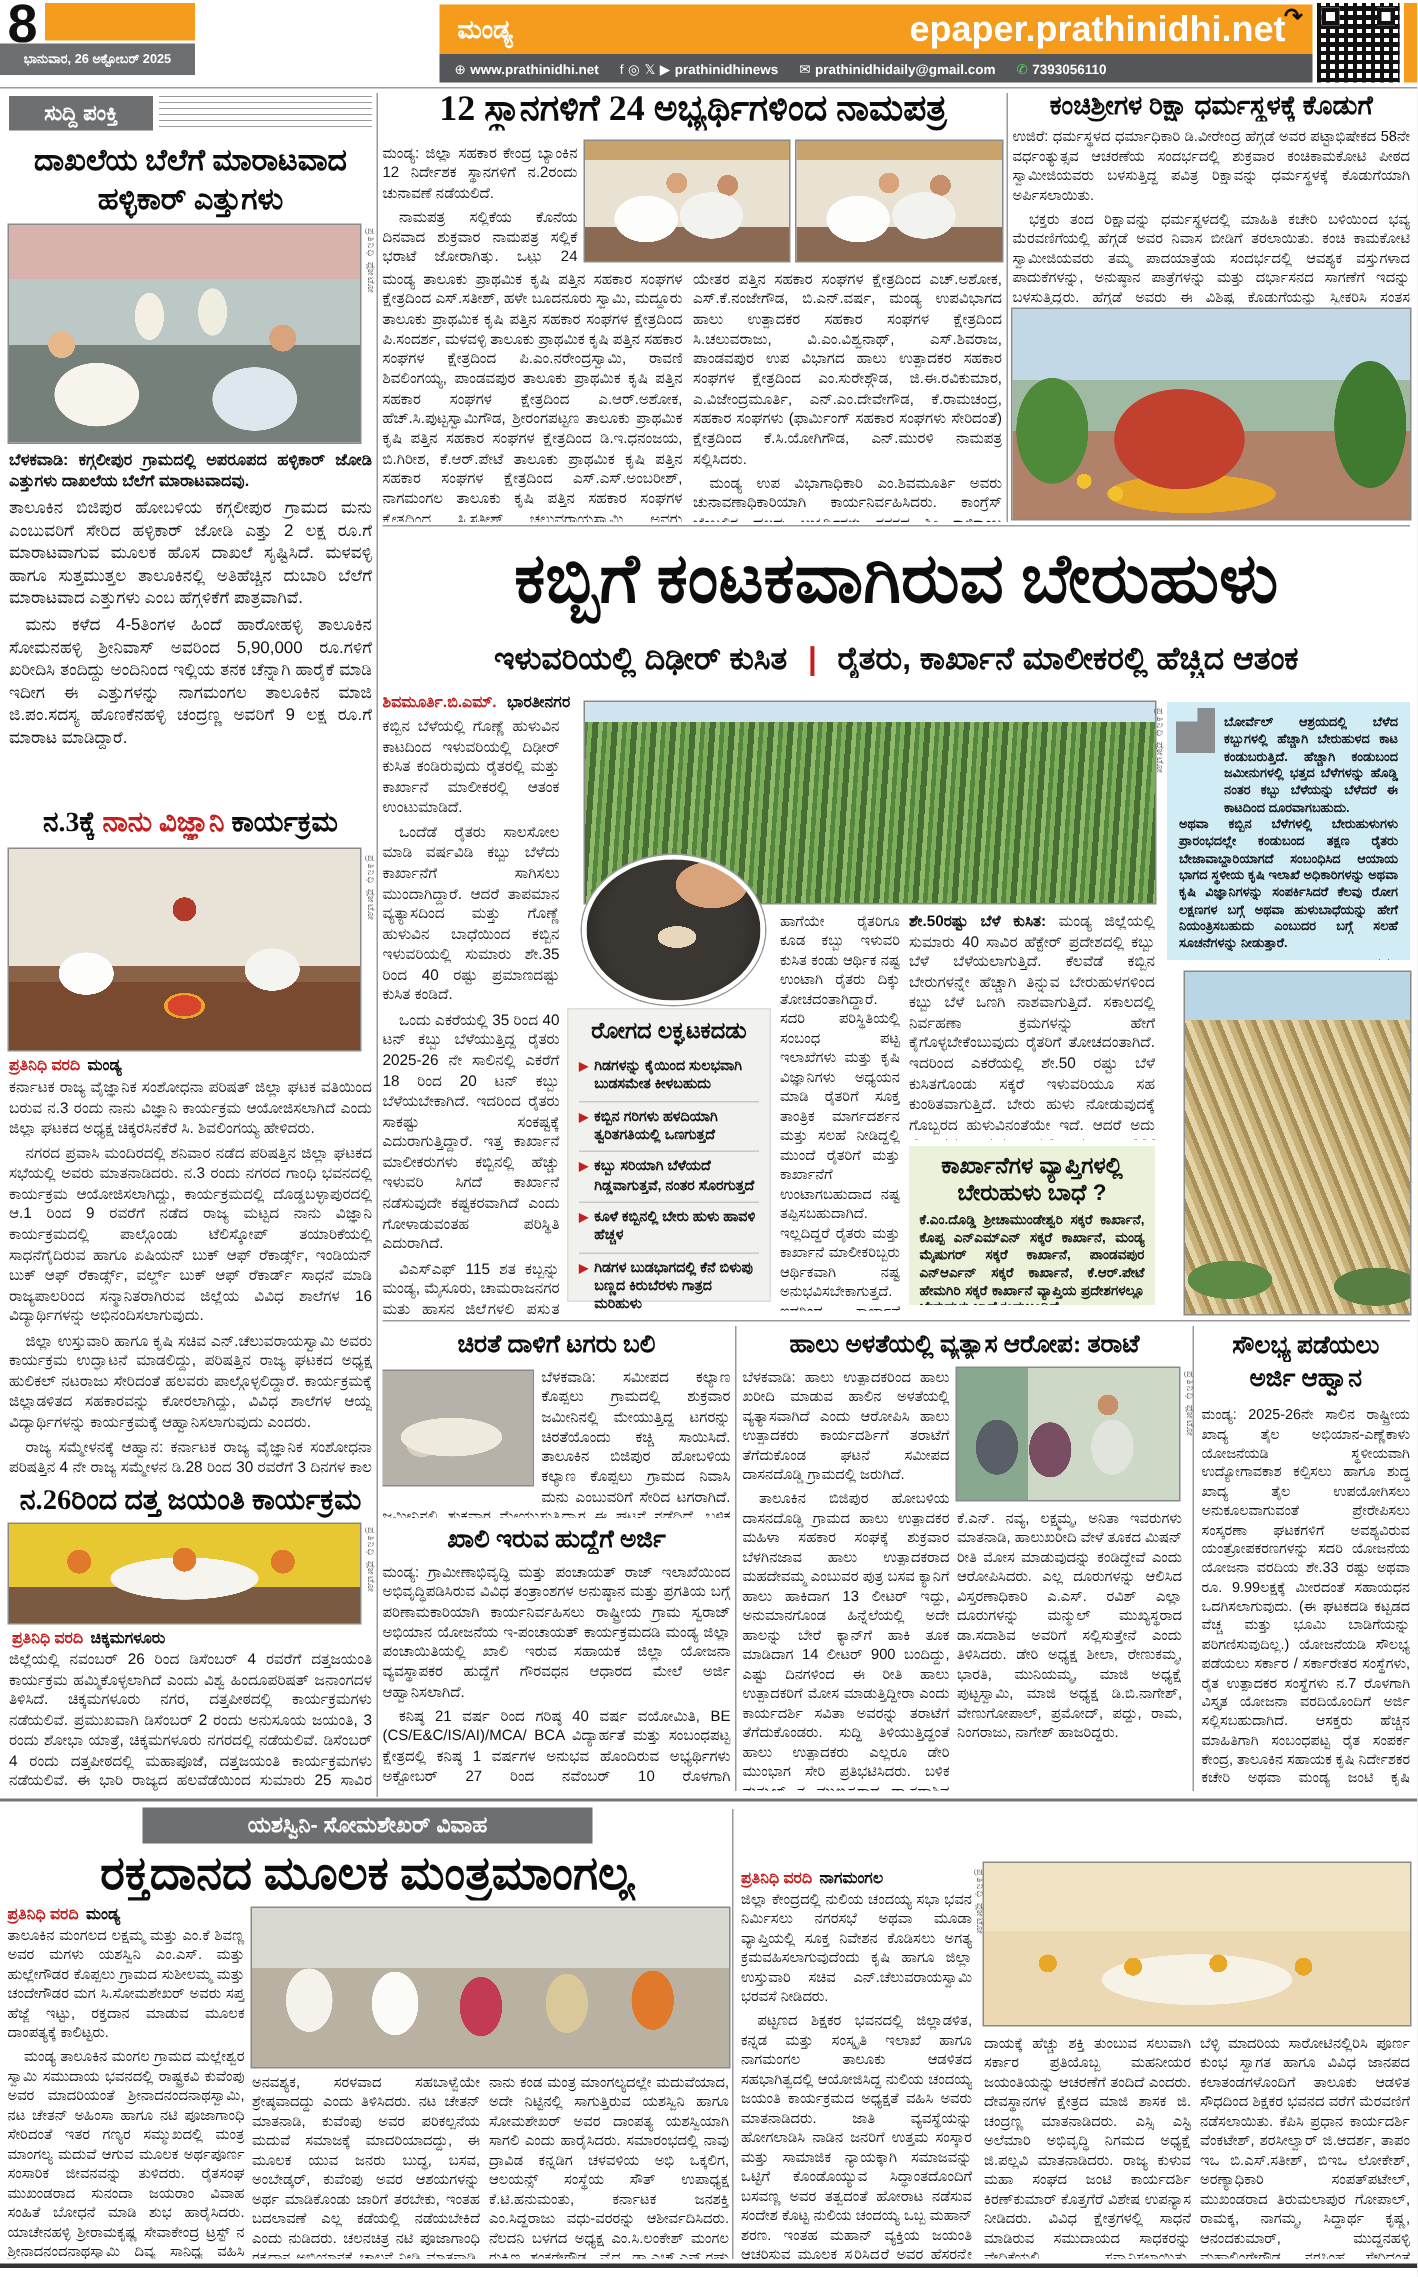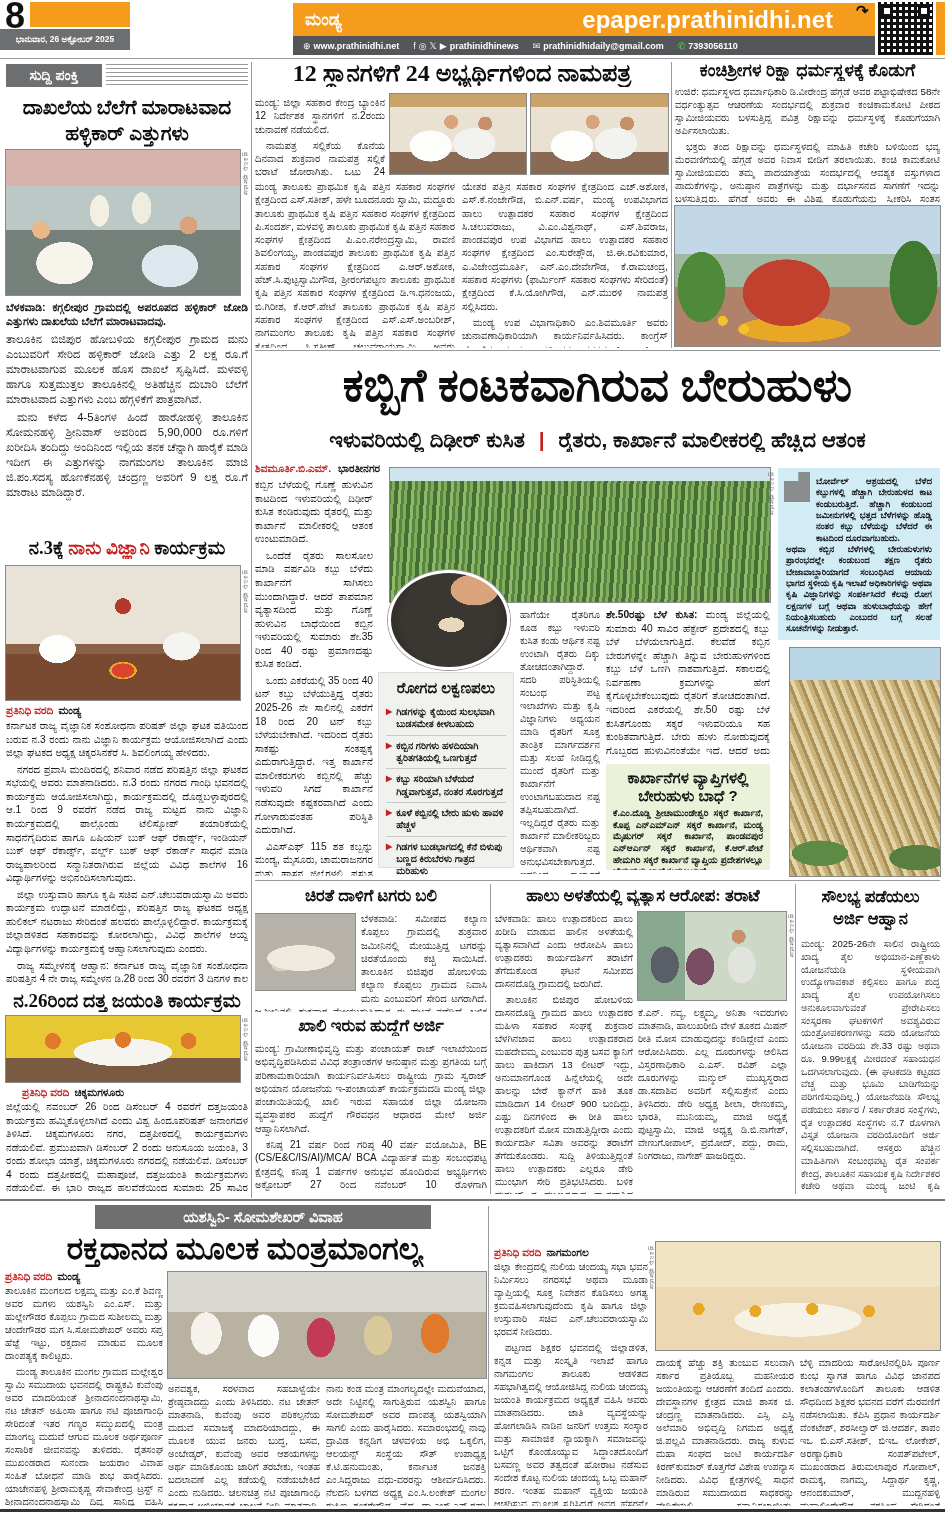--- a/index.html
+++ b/index.html
@@ -133,21 +133,21 @@
 <div id="page">
 
   <div class="abs" style="left:0;top:0;width:945px;height:58px;">
     <div id="hdr-num" class="abs" style="left:5px;top:-2px;">8</div>
     <div id="hdr-orange" class="abs" style="left:30px;top:2px;width:100px;height:25px;"></div>
     <div id="hdr-datebar" class="abs" style="left:0;top:29px;width:130px;height:21px;">ಭಾನುವಾರ, 26 ಅಕ್ಟೋಬರ್ 2025</div>
     <div class="abs" style="left:293px;top:3px;width:582px;height:52px;">
       <div id="banner-top" style="height:33px;">
         <span style="font-size:17px;font-weight:bold;padding-left:12px;">ಮಂಡ್ಯ</span>
         <span style="flex:1"></span>
-        <span style="font-size:24px;font-weight:bold;padding-right:42px;">epaper.prathinidhi.net</span>
+        <span style="font-size:24px;font-weight:bold;padding-right:18px;">epaper.prathinidhi.net</span>
       </div>
       <div id="banner-bot" style="height:19px;">
         <span><span class="bicon">⊕</span><b>www.prathinidhi.net</b></span>
         <span><span class="bicon">f</span><span class="bicon">◎</span><span class="bicon">𝕏</span><span class="bicon">▶</span><b>prathinidhinews</b></span>
         <span><span class="bicon">✉</span><b>prathinidhidaily@gmail.com</b></span>
         <span><span class="bicon" style="color:#5bd066;">✆</span><b>7393056110</b></span>
       </div>
     </div>
     <div class="abs" style="left:856px;top:2px;font-size:15px;font-weight:bold;">↷</div>
     <div id="qr" class="abs" style="left:878px;top:2px;width:55px;height:53px;"></div>
@@ -211,21 +211,21 @@
   <div class="abs col just clip" style="left:255px;top:478px;width:118px;height:398px;font-size:10.2px;">
     <p>ಕಬ್ಬಿನ ಬೆಳೆಯಲ್ಲಿ ಗೊಣ್ಣೆ ಹುಳುವಿನ ಕಾಟದಿಂದ ಇಳುವರಿಯಲ್ಲಿ ದಿಢೀರ್ ಕುಸಿತ ಕಂಡಿರುವುದು ರೈತರಲ್ಲಿ ಮತ್ತು ಕಾರ್ಖಾನೆ ಮಾಲೀಕರಲ್ಲಿ ಆತಂಕ ಉಂಟುಮಾಡಿದೆ.</p>
     <p>ಒಂದೆಡೆ ರೈತರು ಸಾಲಸೋಲ ಮಾಡಿ ವರ್ಷವಿಡಿ ಕಬ್ಬು ಬೆಳೆದು ಕಾರ್ಖಾನೆಗೆ ಸಾಗಿಸಲು ಮುಂದಾಗಿದ್ದಾರೆ. ಆದರೆ ತಾಪಮಾನ ವ್ಯತ್ಯಾಸದಿಂದ ಮತ್ತು ಗೊಣ್ಣೆ ಹುಳುವಿನ ಬಾಧೆಯಿಂದ ಕಬ್ಬಿನ ಇಳುವರಿಯಲ್ಲಿ ಸುಮಾರು ಶೇ.35 ರಿಂದ 40 ರಷ್ಟು ಪ್ರಮಾಣದಷ್ಟು ಕುಸಿತ ಕಂಡಿದೆ.</p>
     <p>ಒಂದು ಎಕರೆಯಲ್ಲಿ 35 ರಿಂದ 40 ಟನ್ ಕಬ್ಬು ಬೆಳೆಯುತ್ತಿದ್ದ ರೈತರು 2025-26 ನೇ ಸಾಲಿನಲ್ಲಿ ಎಕರೆಗೆ 18 ರಿಂದ 20 ಟನ್ ಕಬ್ಬು ಬೆಳೆಯಬೇಕಾಗಿದೆ. ಇದರಿಂದ ರೈತರು ಸಾಕಷ್ಟು ಸಂಕಷ್ಟಕ್ಕೆ ಎದುರಾಗುತ್ತಿದ್ದಾರೆ. ಇತ್ತ ಕಾರ್ಖಾನೆ ಮಾಲೀಕರುಗಳು ಕಬ್ಬಿನಲ್ಲಿ ಹೆಚ್ಚು ಇಳುವರಿ ಸಿಗದೆ ಕಾರ್ಖಾನೆ ನಡೆಸುವುದೇ ಕಷ್ಟಕರವಾಗಿದೆ ಎಂದು ಗೋಳಾಡುವಂತಹ ಪರಿಸ್ಥಿತಿ ಎದುರಾಗಿದೆ.</p>
     <p>ವಿಎಸ್ಎಫ್ 115 ಶತ ಕಬ್ಬನ್ನು ಮಂಡ್ಯ, ಮೈಸೂರು, ಚಾಮರಾಜನಗರ ಮತ್ತು ಹಾಸನ ಜಿಲ್ಲೆಗಳಲ್ಲಿ ಪ್ರಸ್ತುತ ಪಡಿಸಿದ್ದರಿಂದ ರೈತರು ಕಬ್ಬನ್ನು ಬೆಳೆದಿದ್ದಾರೆ.</p>
 
   </div>
   <div class="abs ph ph-cane" style="left:390px;top:468px;width:380px;height:134px;"></div>
   <div class="abs ph-grub" style="left:388px;top:570px;width:116px;height:94px;"></div>
   <div id="symptom-box" class="abs" style="left:378px;top:672px;width:136px;height:196px;">
-    <div class="sym-title">ರೋಗದ ಲಕ್ವಣಪಲು</div>
+    <div class="sym-title">ರೋಗದ ಲಕ್ಘಟಕದಡು</div>
     <div class="sym-item">
         <span class="sym-arrow">▶</span>
         <span>ಗಿಡಗಳನ್ನು ಕೈಯಿಂದ ಸುಲಭವಾಗಿ ಬುಡಸಮೇತ ಕೀಳಬಹುದು</span>
       </div>
     <div class="sym-item">
         <span class="sym-arrow">▶</span>
         <span>ಕಬ್ಬಿನ ಗರಿಗಳು ಹಳದಿಯಾಗಿ ತ್ವರಿತಗತಿಯಲ್ಲಿ ಒಣಗುತ್ತದೆ</span>
       </div>
     <div class="sym-item">
         <span class="sym-arrow">▶</span>
@@ -272,21 +272,21 @@
     <p>ಕರ್ನಾಟಕ ರಾಜ್ಯ ವೈಜ್ಞಾನಿಕ ಸಂಶೋಧನಾ ಪರಿಷತ್ ಜಿಲ್ಲಾ ಘಟಕ ವತಿಯಿಂದ ಬರುವ ನ.3 ರಂದು ನಾನು ವಿಜ್ಞಾನಿ ಕಾರ್ಯಕ್ರಮ ಆಯೋಜಿಸಲಾಗಿದೆ ಎಂದು ಜಿಲ್ಲಾ ಘಟಕದ ಅಧ್ಯಕ್ಷ ಚಿಕ್ಕರಸಿನಕೆರೆ ಸಿ. ಶಿವಲಿಂಗಯ್ಯ ಹೇಳಿದರು.</p>
     <p>ನಗರದ ಪ್ರವಾಸಿ ಮಂದಿರದಲ್ಲಿ ಶನಿವಾರ ನಡೆದ ಪರಿಷತ್ತಿನ ಜಿಲ್ಲಾ ಘಟಕದ ಸಭೆಯಲ್ಲಿ ಅವರು ಮಾತನಾಡಿದರು. ನ.3 ರಂದು ನಗರದ ಗಾಂಧಿ ಭವನದಲ್ಲಿ ಕಾರ್ಯಕ್ರಮ ಆಯೋಜಿಸಲಾಗಿದ್ದು, ಕಾರ್ಯಕ್ರಮದಲ್ಲಿ ದೊಡ್ಡಬಳ್ಳಾಪುರದಲ್ಲಿ ಆ.1 ರಿಂದ 9 ರವರೆಗೆ ನಡೆದ ರಾಜ್ಯ ಮಟ್ಟದ ನಾನು ವಿಜ್ಞಾನಿ ಕಾರ್ಯಕ್ರಮದಲ್ಲಿ ಪಾಲ್ಗೊಂಡು ಟೆಲಿಸ್ಕೋಪ್ ತಯಾರಿಕೆಯಲ್ಲಿ ಸಾಧನೆಗೈದಿರುವ ಹಾಗೂ ಏಷಿಯನ್ ಬುಕ್ ಆಫ್ ರೆಕಾರ್ಡ್ಸ್, ಇಂಡಿಯನ್ ಬುಕ್ ಆಫ್ ರೆಕಾರ್ಡ್ಸ್, ವರ್ಲ್ಡ್ ಬುಕ್ ಆಫ್ ರೆಕಾರ್ಡ್ ಸಾಧನೆ ಮಾಡಿ ರಾಜ್ಯಪಾಲರಿಂದ ಸನ್ಮಾನಿತರಾಗಿರುವ ಜಿಲ್ಲೆಯ ವಿವಿಧ ಶಾಲೆಗಳ 16 ವಿದ್ಯಾರ್ಥಿಗಳನ್ನು ಅಭಿನಂದಿಸಲಾಗುವುದು.</p>
     <p>ಜಿಲ್ಲಾ ಉಸ್ತುವಾರಿ ಹಾಗೂ ಕೃಷಿ ಸಚಿವ ಎನ್.ಚೆಲುವರಾಯಸ್ವಾಮಿ ಅವರು ಕಾರ್ಯಕ್ರಮ ಉದ್ಘಾಟನೆ ಮಾಡಲಿದ್ದು, ಪರಿಷತ್ತಿನ ರಾಜ್ಯ ಘಟಕದ ಅಧ್ಯಕ್ಷ ಹುಲಿಕಲ್ ನಟರಾಜು ಸೇರಿದಂತೆ ಹಲವರು ಪಾಲ್ಗೊಳ್ಳಲಿದ್ದಾರೆ. ಕಾರ್ಯಕ್ರಮಕ್ಕೆ ಜಿಲ್ಲಾಡಳಿತದ ಸಹಕಾರವನ್ನು ಕೋರಲಾಗಿದ್ದು, ವಿವಿಧ ಶಾಲೆಗಳ ಆಯ್ದ ವಿದ್ಯಾರ್ಥಿಗಳನ್ನು ಕಾರ್ಯಕ್ರಮಕ್ಕೆ ಆಹ್ವಾನಿಸಲಾಗುವುದು ಎಂದರು.</p>
     <p>ರಾಜ್ಯ ಸಮ್ಮೇಳನಕ್ಕೆ ಆಹ್ವಾನ: ಕರ್ನಾಟಕ ರಾಜ್ಯ ವೈಜ್ಞಾನಿಕ ಸಂಶೋಧನಾ ಪರಿಷತ್ತಿನ 4 ನೇ ರಾಜ್ಯ ಸಮ್ಮೇಳನ ಡಿ.28 ರಿಂದ 30 ರವರೆಗೆ 3 ದಿನಗಳ ಕಾಲ ನಡೆಯಲಿದ್ದು, ಜಿಲ್ಲೆಯಿಂದ ಪಾಲ್ಗೊಳ್ಳಲು ಇಚ್ಛಿಸುವ ಆಸಕ್ತರು ಪ್ರಧಾನ ಕಾರ್ಯದರ್ಶಿ ಗೋವಣಪಲ್ಲಿ ಕೆಂಪರಾಜು (ಮೊ.9448345340) ಅವರ ಬಳಿ ಹೆಸರು ನೋಂದಾಯಿಸಬೇಕೆಂದು ಮನವಿ ಮಾಡಿದರು.</p>
 
   </div>
 
   <div class="abs hl serif nowrap clip center" style="left:4px;top:990px;width:246px;font-size:19px;">ನ.26ರಿಂದ ದತ್ತ ಜಯಂತಿ ಕಾರ್ಯಕ್ರಮ</div>
   <div class="abs ph ph-datta" style="left:6px;top:1016px;width:234px;height:66px;"></div>
   <div class="abs vcredit" style="left:242px;top:1018px;">ಪ್ರತಿನಿಧಿ ಫೋಟೋ</div>
-  <div class="abs dl" style="left:22px;top:1086px;">
+  <div class="abs dl" style="left:8px;top:1086px;">
     <span class="src">ಪ್ರತಿನಿಧಿ ವರದಿ</span><span>ಚಿಕ್ಕಮಗಳೂರು</span>
   </div>
   <div class="abs col just clip" style="left:6px;top:1100px;width:242px;height:94px;font-size:10.2px;">
     <p>ಜಿಲ್ಲೆಯಲ್ಲಿ ನವಂಬರ್ 26 ರಿಂದ ಡಿಸೆಂಬರ್ 4 ರವರೆಗೆ ದತ್ತಜಯಂತಿ ಕಾರ್ಯಕ್ರಮ ಹಮ್ಮಿಕೊಳ್ಳಲಾಗಿದೆ ಎಂದು ವಿಶ್ವ ಹಿಂದೂಪರಿಷತ್ ಜನಾಂಗದಳ ತಿಳಿಸಿದೆ. ಚಿಕ್ಕಮಗಳೂರು ನಗರ, ದತ್ತಪೀಠದಲ್ಲಿ ಕಾರ್ಯಕ್ರಮಗಳು ನಡೆಯಲಿವೆ. ಪ್ರಮುಖವಾಗಿ ಡಿಸೆಂಬರ್ 2 ರಂದು ಅನುಸೂಯ ಜಯಂತಿ, 3 ರಂದು ಶೋಭಾ ಯಾತ್ರೆ, ಚಿಕ್ಕಮಗಳೂರು ನಗರದಲ್ಲಿ ನಡೆಯಲಿವೆ. ಡಿಸೆಂಬರ್ 4 ರಂದು ದತ್ತಪೀಠದಲ್ಲಿ ಮಹಾಪೂಜೆ, ದತ್ತಜಯಂತಿ ಕಾರ್ಯಕ್ರಮಗಳು ನಡೆಯಲಿವೆ. ಈ ಭಾರಿ ರಾಜ್ಯದ ಹಲವೆಡೆಯಿಂದ ಸುಮಾರು 25 ಸಾವಿರ ದತ್ತಮಾಲಾಧಾರಿಗಳು ದತ್ತ ಪೀಠಕ್ಕೆ ಭೇಟಿ ನೀಡುವ ನಿರೀಕ್ಷೆ ಇದೆ ಎಂದು ಸುದ್ದಿಗೋಷ್ಠಿಯಲ್ಲಿ ತಿಳಿಸಿದರು.</p>
   </div>
 
   <div class="abs hl serif nowrap clip center" style="left:255px;top:886px;width:232px;font-size:16.5px;">ಚಿರತೆ ದಾಳಿಗೆ ಟಗರು ಬಲಿ</div>
   <div class="abs col just clip" style="left:255px;top:912px;width:232px;height:100px;font-size:10px;">
     <span class="ph ph-ram" style="float:left;width:100px;height:76px;margin:2px 6px 2px 0;display:block;"></span>
     <span>ಬೆಳಕವಾಡಿ: ಸಮೀಪದ ಕಲ್ಯಾಣ ಕೊಪ್ಪಲು ಗ್ರಾಮದಲ್ಲಿ ಶುಕ್ರವಾರ ಜಮೀನಿನಲ್ಲಿ ಮೇಯುತ್ತಿದ್ದ ಟಗರನ್ನು ಚಿರತೆಯೊಂದು ಕಚ್ಚಿ ಸಾಯಿಸಿದೆ. ತಾಲೂಕಿನ ಬಿಜಿಪುರ ಹೋಬಳಿಯ ಕಲ್ಯಾಣ ಕೊಪ್ಪಲು ಗ್ರಾಮದ ನಿವಾಸಿ ಮನು ಎಂಬುವರಿಗೆ ಸೇರಿದ ಟಗರಾಗಿದೆ. ಜಮೀನಿನಲ್ಲಿ ಶುಕ್ರವಾರ ಮೇಯುಸುತ್ತಿದ್ದಾಗ ಈ ಘಟನೆ ನಡೆದಿದೆ. ಬಳಿಕ ಪಶು ಇಲಾಖೆಯ ಇನ್ಸ್‌ಪೆಕ್ಟರ್ ಮಲ್ಲಿಕಾರ್ಜುನಸ್ವಾಮಿ ಟಗರನ್ನು ಮರಣೋತ್ತರ ಪರೀಕ್ಷೆ ನಡೆಸಿದ್ದಾರೆ.</span>
@@ -309,21 +309,21 @@
   </div>
 
   <div class="abs hl serif center" style="left:801px;top:886px;width:139px;font-size:16.5px;line-height:1.35;">
     <div class="nowrap clip">ಸೌಲಭ್ಯ ಪಡೆಯಲು</div>
     <div class="nowrap clip">ಅರ್ಜಿ ಆಹ್ವಾನ</div>
   </div>
   <div class="abs col just clip" style="left:801px;top:938px;width:139px;height:256px;font-size:9.6px;">
     <p>ಮಂಡ್ಯ: 2025-26ನೇ ಸಾಲಿನ ರಾಷ್ಟ್ರೀಯ ಖಾದ್ಯ ತೈಲ ಅಭಿಯಾನ-ಎಣ್ಣೆಕಾಳು ಯೋಜನೆಯಡಿ ಸ್ಥಳೀಯವಾಗಿ ಉದ್ಯೋಗಾವಕಾಶ ಕಲ್ಪಿಸಲು ಹಾಗೂ ಶುದ್ಧ ಖಾದ್ಯ ತೈಲ ಉಪಯೋಗಿಸಲು ಅನುಕೂಲವಾಗುವಂತೆ ಪ್ರೇರೇಪಿಸಲು ಸಂಸ್ಕರಣಾ ಘಟಕಗಳಿಗೆ ಅವಶ್ಯವಿರುವ ಯಂತ್ರೋಪಕರಣಗಳನ್ನು ಸದರಿ ಯೋಜನೆಯ ಯೋಜನಾ ವರದಿಯ ಶೇ.33 ರಷ್ಟು ಅಥವಾ ರೂ. 9.99ಲಕ್ಷಕ್ಕೆ ಮೀರದಂತೆ ಸಹಾಯಧನ ಒದಗಿಸಲಾಗುವುದು. (ಈ ಘಟಕದಡಿ ಕಟ್ಟಡದ ವೆಚ್ಚ ಮತ್ತು ಭೂಮಿ ಬಾಡಿಗೆಯನ್ನು ಪರಿಗಣಿಸುವುದಿಲ್ಲ.) ಯೋಜನೆಯಡಿ ಸೌಲಭ್ಯ ಪಡೆಯಲು ಸರ್ಕಾರ / ಸರ್ಕಾರೇತರ ಸಂಸ್ಥೆಗಳು, ರೈತ ಉತ್ಪಾದಕರ ಸಂಸ್ಥೆಗಳು ನ.7 ರೊಳಗಾಗಿ ವಿಸ್ತೃತ ಯೋಜನಾ ವರದಿಯೊಂದಿಗೆ ಅರ್ಜಿ ಸಲ್ಲಿಸಬಹುದಾಗಿದೆ. ಆಸಕ್ತರು ಹೆಚ್ಚಿನ ಮಾಹಿತಿಗಾಗಿ ಸಂಬಂಧಪಟ್ಟ ರೈತ ಸಂಪರ್ಕ ಕೇಂದ್ರ, ತಾಲೂಕಿನ ಸಹಾಯಕ ಕೃಷಿ ನಿರ್ದೇಶಕರ ಕಚೇರಿ ಅಥವಾ ಮಂಡ್ಯ ಜಂಟಿ ಕೃಷಿ ನಿರ್ದೇಶಕರ ಕಚೇರಿಯನ್ನು ಸಂಪರ್ಕಿಸಲು ಜಿಲ್ಲಾ ಜಂಟಿ ಕೃಷಿ ನಿರ್ದೇಶಕರು ಪ್ರಕಟಣೆಯಲ್ಲಿ ತಿಳಿಸಿದ್ದಾರೆ.</p>
   </div>
 
-  <div class="kicker abs nowrap clip" style="left:95px;top:1205px;width:336px;height:24px;">ಯಶಸ್ವಿನಿ- ಸೋಮಶೇಖರ್ ವಿವಾಹ</div>
+  <div class="kicker abs nowrap clip" style="left:95px;top:1205px;width:300px;height:24px;">ಯಶಸ್ವಿನಿ- ಸೋಮಶೇಖರ್ ವಿವಾಹ</div>
   <div class="abs hl serif nowrap clip center" style="left:4px;top:1231px;width:482px;font-size:31px;">ರಕ್ತದಾನದ ಮೂಲಕ ಮಂತ್ರಮಾಂಗಲ್ಯ</div>
   <div class="abs dl" style="left:5px;top:1270px;">
     <span class="src">ಪ್ರತಿನಿಧಿ ವರದಿ</span><span>ಮಂಡ್ಯ</span>
   </div>
   <div class="abs col just clip" style="left:5px;top:1284px;width:158px;height:222px;font-size:9.8px;">
     <p>ತಾಲೂಕಿನ ಮಂಗಲದ ಲಕ್ಷಮ್ಮ ಮತ್ತು ಎಂ.ಕೆ ಶಿವಣ್ಣ ಅವರ ಮಗಳು ಯಶಸ್ವಿನಿ ಎಂ.ಎಸ್. ಮತ್ತು ಹುಲ್ಲೇಗೌಡರ ಕೊಪ್ಪಲು ಗ್ರಾಮದ ಸುಶೀಲಮ್ಮ ಮತ್ತು ಚಂದೇಗೌಡರ ಮಗ ಸಿ.ಸೋಮಶೇಖರ್ ಅವರು ಸಪ್ತ ಹೆಜ್ಜೆ ಇಟ್ಟು, ರಕ್ತದಾನ ಮಾಡುವ ಮೂಲಕ ದಾಂಪತ್ಯಕ್ಕೆ ಕಾಲಿಟ್ಟರು.</p>
     <p>ಮಂಡ್ಯ ತಾಲೂಕಿನ ಮಂಗಲ ಗ್ರಾಮದ ಮಲ್ಲೇಶ್ವರ ಸ್ವಾಮಿ ಸಮುದಾಯ ಭವನದಲ್ಲಿ ರಾಷ್ಟ್ರಕವಿ ಕುವೆಂಪು ಅವರ ಮಾದರಿಯಂತೆ ಶ್ರೀನಾದನಂದನಾಥಸ್ವಾಮಿ, ನಟ ಚೇತನ್ ಅಹಿಂಸಾ ಹಾಗೂ ನಟಿ ಪೂಜಾಗಾಂಧಿ ಸೇರಿದಂತೆ ಇತರ ಗಣ್ಯರ ಸಮ್ಮುಖದಲ್ಲಿ ಮಂತ್ರ ಮಾಂಗಲ್ಯ ಮದುವೆ ಆಗುವ ಮೂಲಕ ಅರ್ಥಪೂರ್ಣ ಸಂಸಾರಿಕ ಜೀವನವನ್ನು ತುಳಿದರು. ರೈತಸಂಘ ಮುಖಂಡರಾದ ಸುನಂದಾ ಜಯರಾಂ ವಿವಾಹ ಸಂಹಿತೆ ಬೋಧನೆ ಮಾಡಿ ಶುಭ ಹಾರೈಸಿದರು. ಯಾಚೇನಹಳ್ಳಿ ಶ್ರೀರಾಮಕೃಷ್ಣ ಸೇವಾಕೇಂದ್ರ ಟ್ರಸ್ಟ್ ನ ಶ್ರೀನಾದನಂದನಾಥಸ್ವಾಮಿ ದಿವ್ಯ ಸಾನಿಧ್ಯ ವಹಿಸಿ ಮಾತನಾಡಿ, ಕುವೆಂಪು ಅವರ ಮಂತ್ರಮಾಂಗಲ್ಯವನ್ನು ಅಳವಡಿಸಿಕೊಂಡರೆ, ಎಷ್ಟೋ ಕುಟುಂಬಗಳು ಆರ್ಥಿಕ ಸಂಕಷ್ಟದಿಂದ ಪಾರಾಗಬಹುದು. ಅದ್ದೂರಿ ಆಡಂಬರ</p>
   </div>
   <div class="abs ph ph-wedding" style="left:168px;top:1272px;width:318px;height:106px;"></div>
   <div class="abs col just clip" style="left:168px;top:1382px;width:152px;height:124px;font-size:9.8px;">

